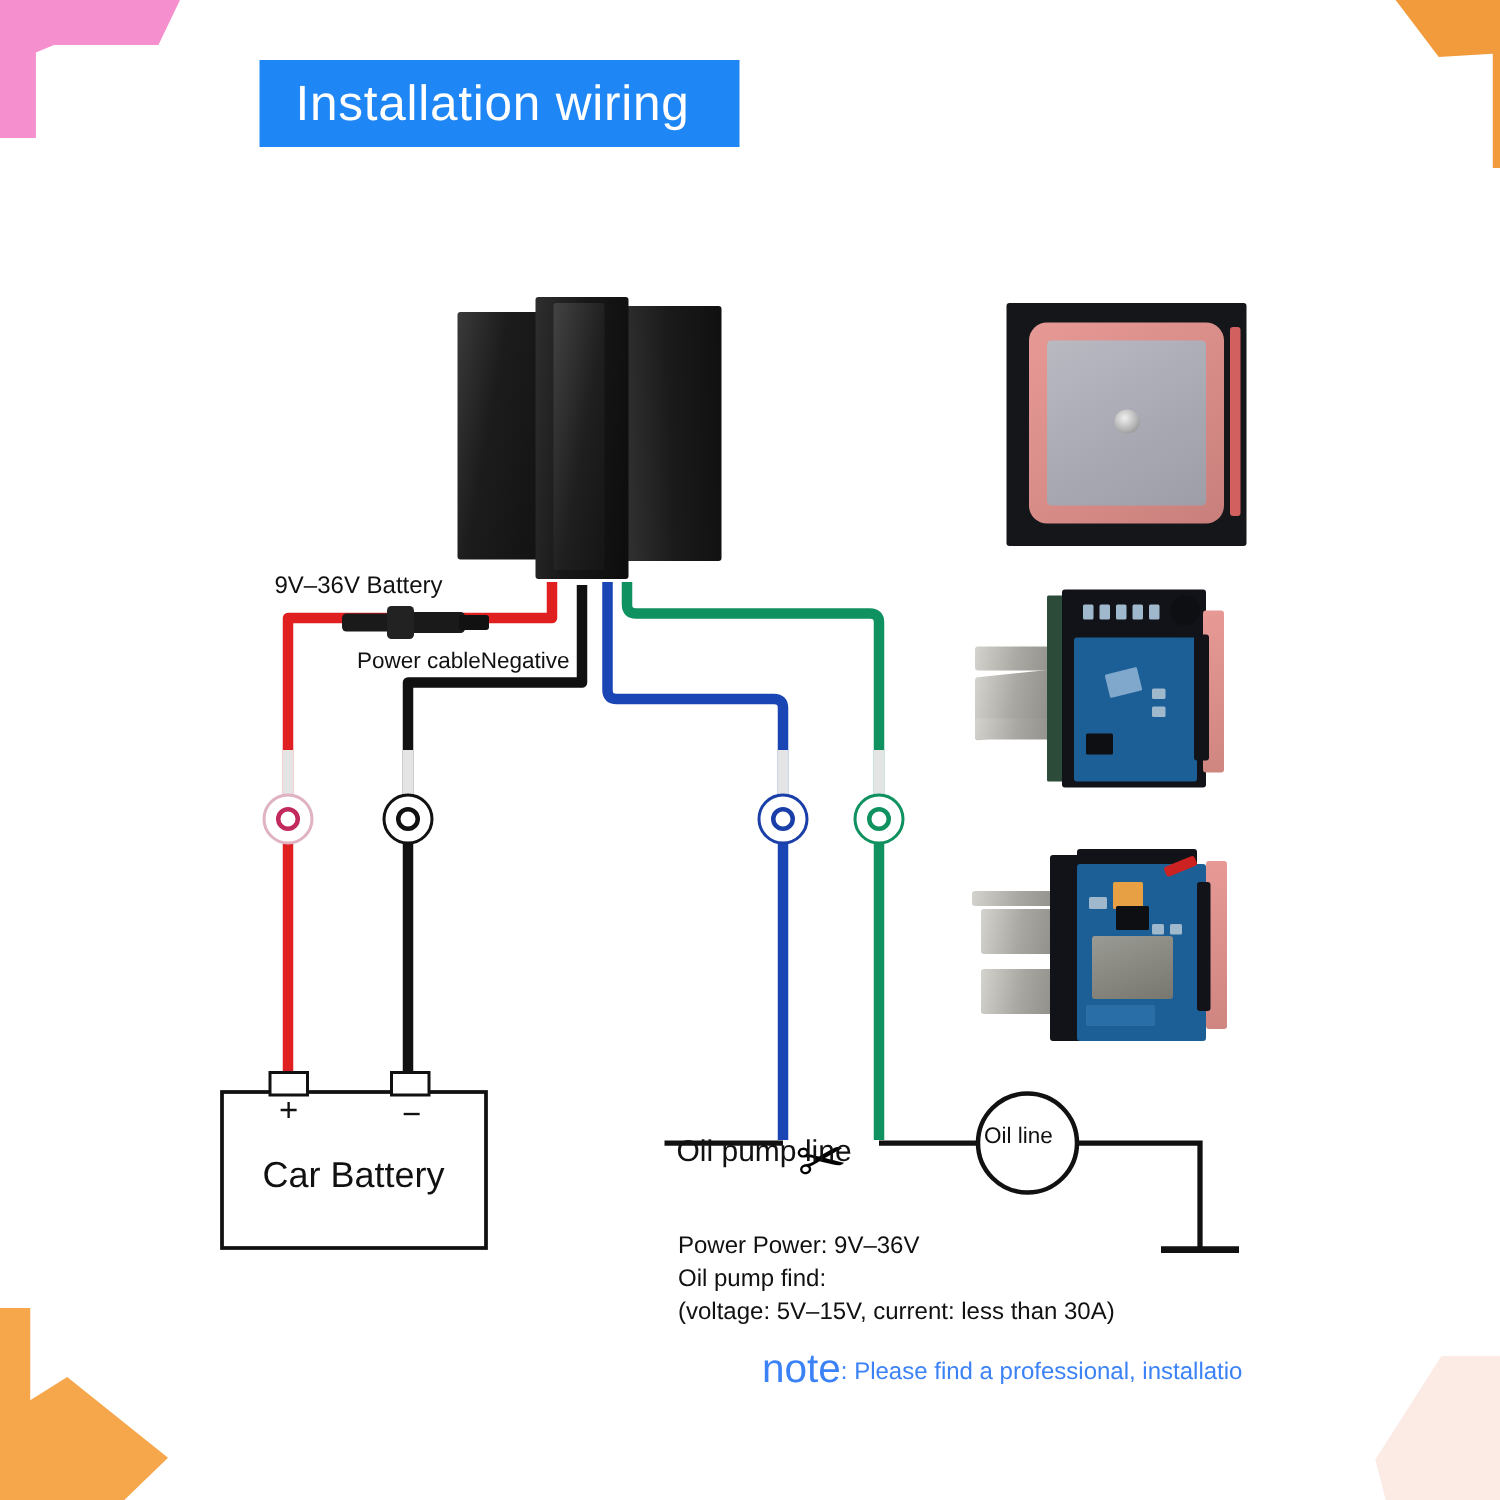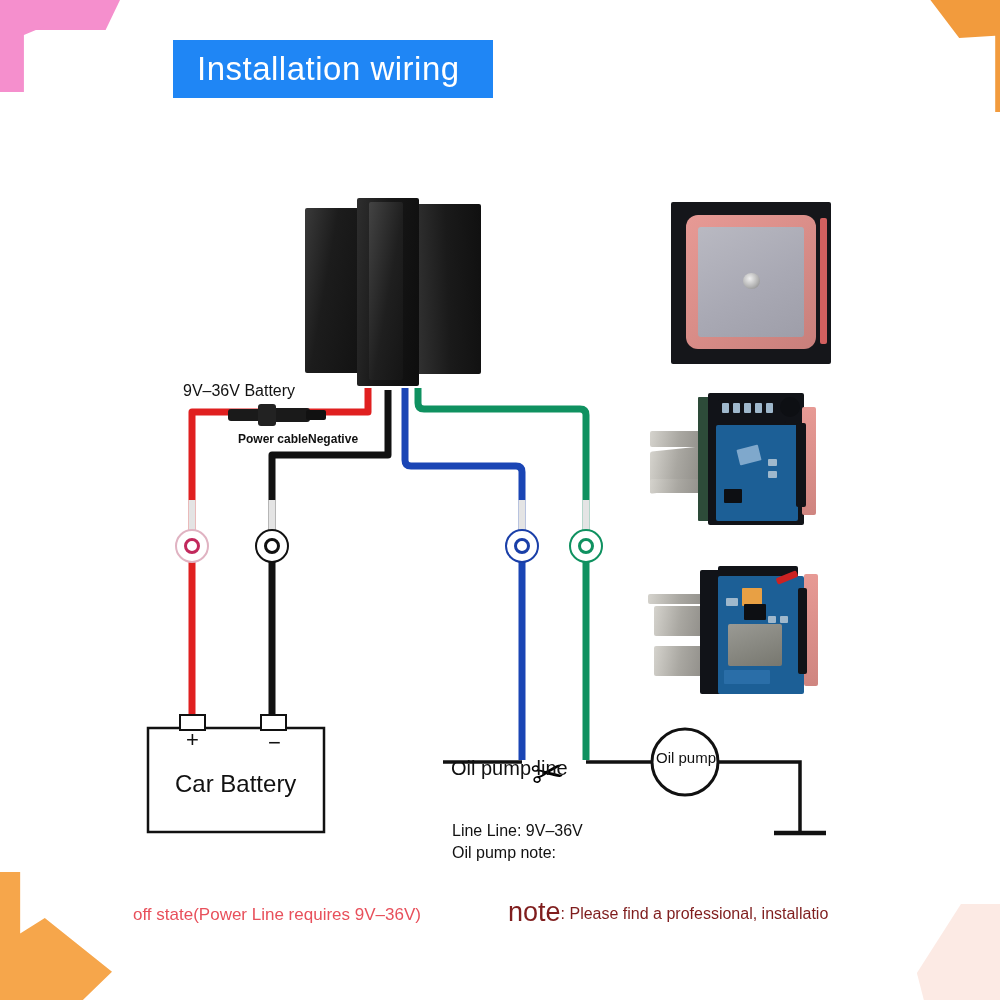--- a/index.html
+++ b/index.html
@@ -102,37 +102,37 @@
   .ring { position: absolute; width: 34px; height: 34px; border-radius: 50%; box-sizing: border-box; background: #ffffff; }
   .ring::after {
     content: ""; position: absolute;
     left: 7px; top: 7px; right: 7px; bottom: 7px;
     border-radius: 50%; border: 3px solid currentColor;
   }
 
   
   .lbl { position: absolute; color: #111111; white-space: nowrap; }
   .lbl-pos   { left: 183px; top: 382px; font-size: 16px; }
-  .lbl-neg   { left: 238px; top: 432px; font-size: 12px; font-weight: bold; }
+  .lbl-neg   { left: 238px; top: 432px; font-size: 15px; }
   .lbl-batt  { left: 175px; top: 770px; font-size: 24px; }
   .batt-plus { left: 186px; top: 727px; font-size: 22px; }
   .batt-minus{ left: 268px; top: 730px; font-size: 22px; }
   .lbl-oilline { left: 451px; top: 757px; font-size: 20px; }
   .lbl-oilpump { left: 656px; top: 749px; font-size: 15px; }
 
   .spec {
     position: absolute; left: 452px; top: 820px;
     font-size: 16px; color: #111111; line-height: 22px;
   }
   .note-red {
     position: absolute; left: 133px; top: 905px;
     font-size: 17px; color: #e8505b;
     white-space: nowrap;
   }
-  .note-block { position: absolute; left: 508px; top: 897px; color: #7f1d1d; }
+  .note-block { position: absolute; left: 508px; top: 897px; color: #3b82f6; }
   .note-word { font-size: 27px; vertical-align: -2px; }
   .note-body { font-size: 16px; }
   .note-line2 { margin-left: 64px; font-size: 16px; margin-top: 2px; }
 
   
   .scissors { position: absolute; left: 531px; top: 750px; font-size: 40px; color: #000000; transform: rotate(-8deg); }
 
   
   .photo { position: absolute; }
 
@@ -235,28 +235,28 @@
   <div class="ring" style="left:569px; top:529px; color:#0f9160; border:2px solid #0f9160;"></div>
 
   <div class="scissors">✂</div>
 
   <div class="lbl lbl-pos">9V–36V Battery</div>
   <div class="lbl lbl-neg">Power cableNegative</div>
   <div class="lbl lbl-batt">Car Battery</div>
   <div class="lbl batt-plus">+</div>
   <div class="lbl batt-minus">−</div>
   <div class="lbl lbl-oilline">Oil pump line</div>
-  <div class="lbl lbl-oilpump">Oil pump</div>
+  <div class="lbl lbl-oilpump">Oil line</div>
 
   <div class="spec">
-    <div>Line Line: 9V–36V</div>
-    <div>Oil pump note:</div>
-  </div>
-
-  <div class="note-red">off state(Power Line requires 9V–36V)</div>
+    <div>Power Power: 9V–36V</div>
+    <div>Oil pump find:</div>
+    <div>(voltage: 5V–15V, current: less than 30A)</div>
+  </div>
+
 
   <div class="note-block">
     <div>
       <span class="note-word">note</span><span class="note-body">: Please find a professional, installatio</span>
     </div>
   </div>
 
   <div class="photo ph-ant">
     <div class="ant-pad">
       <div class="ant-cer">

